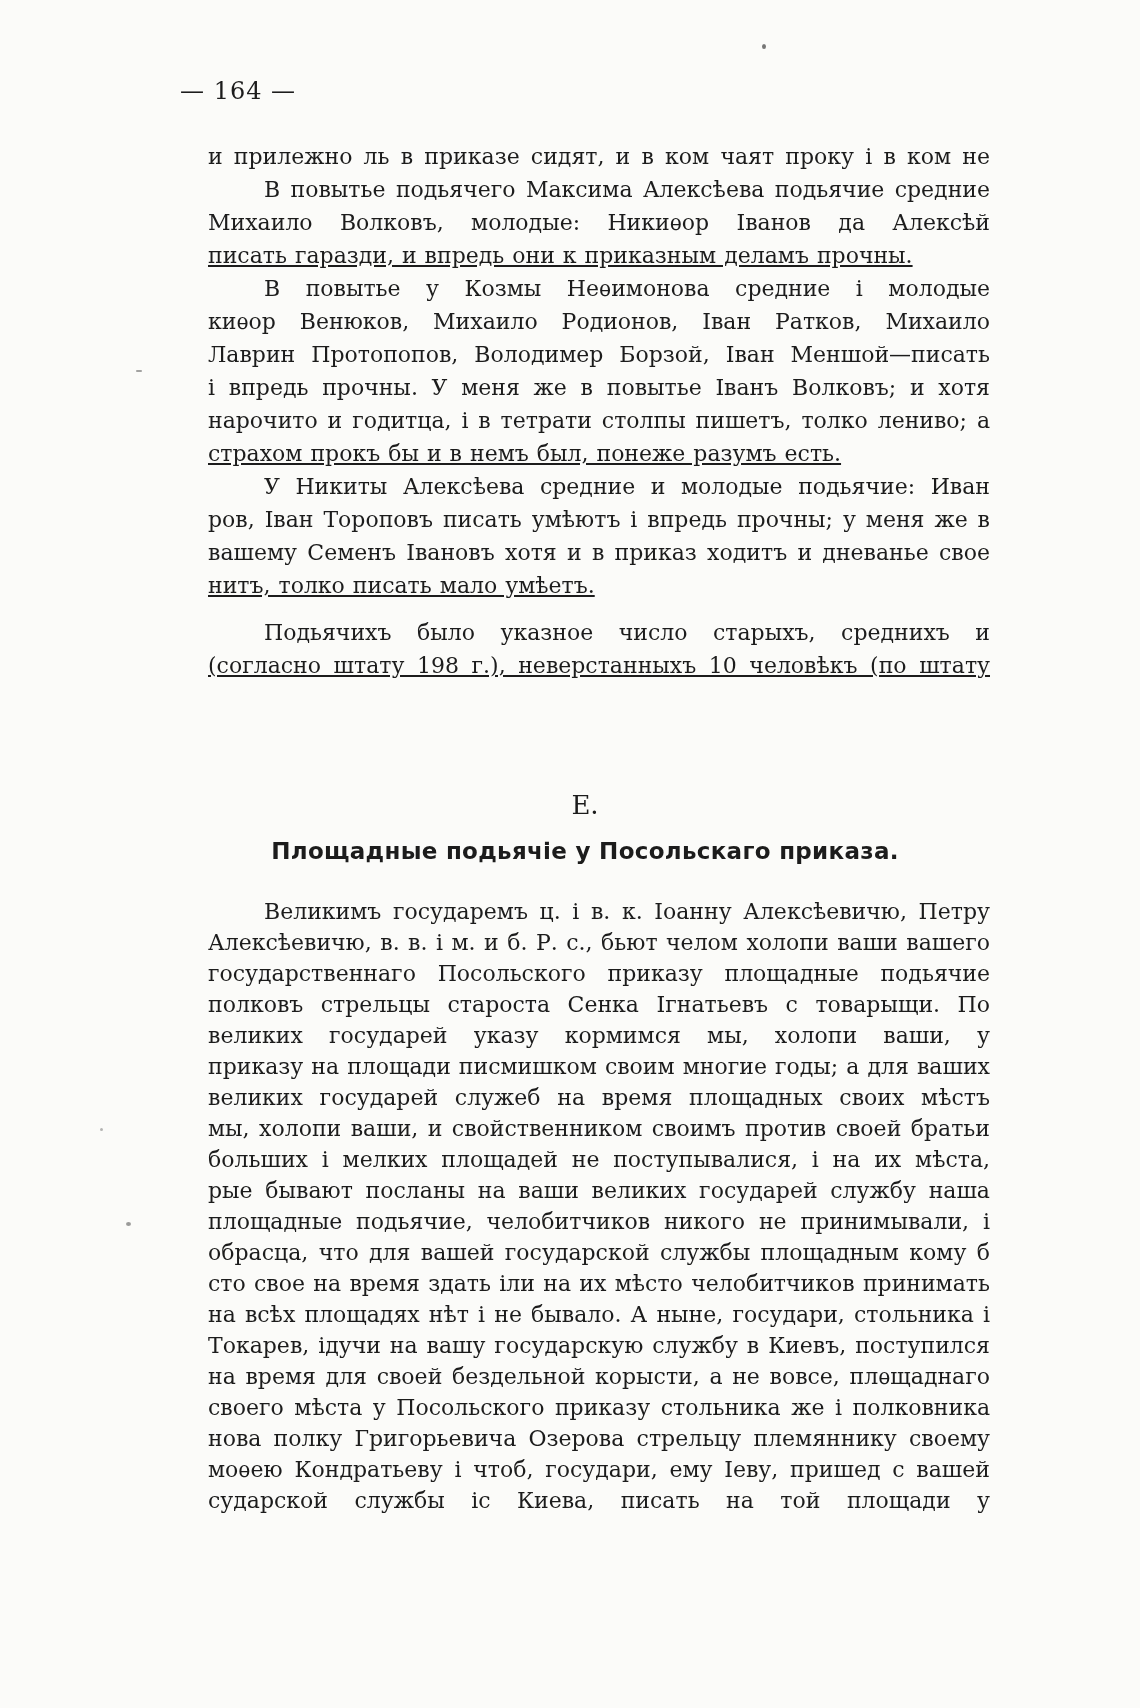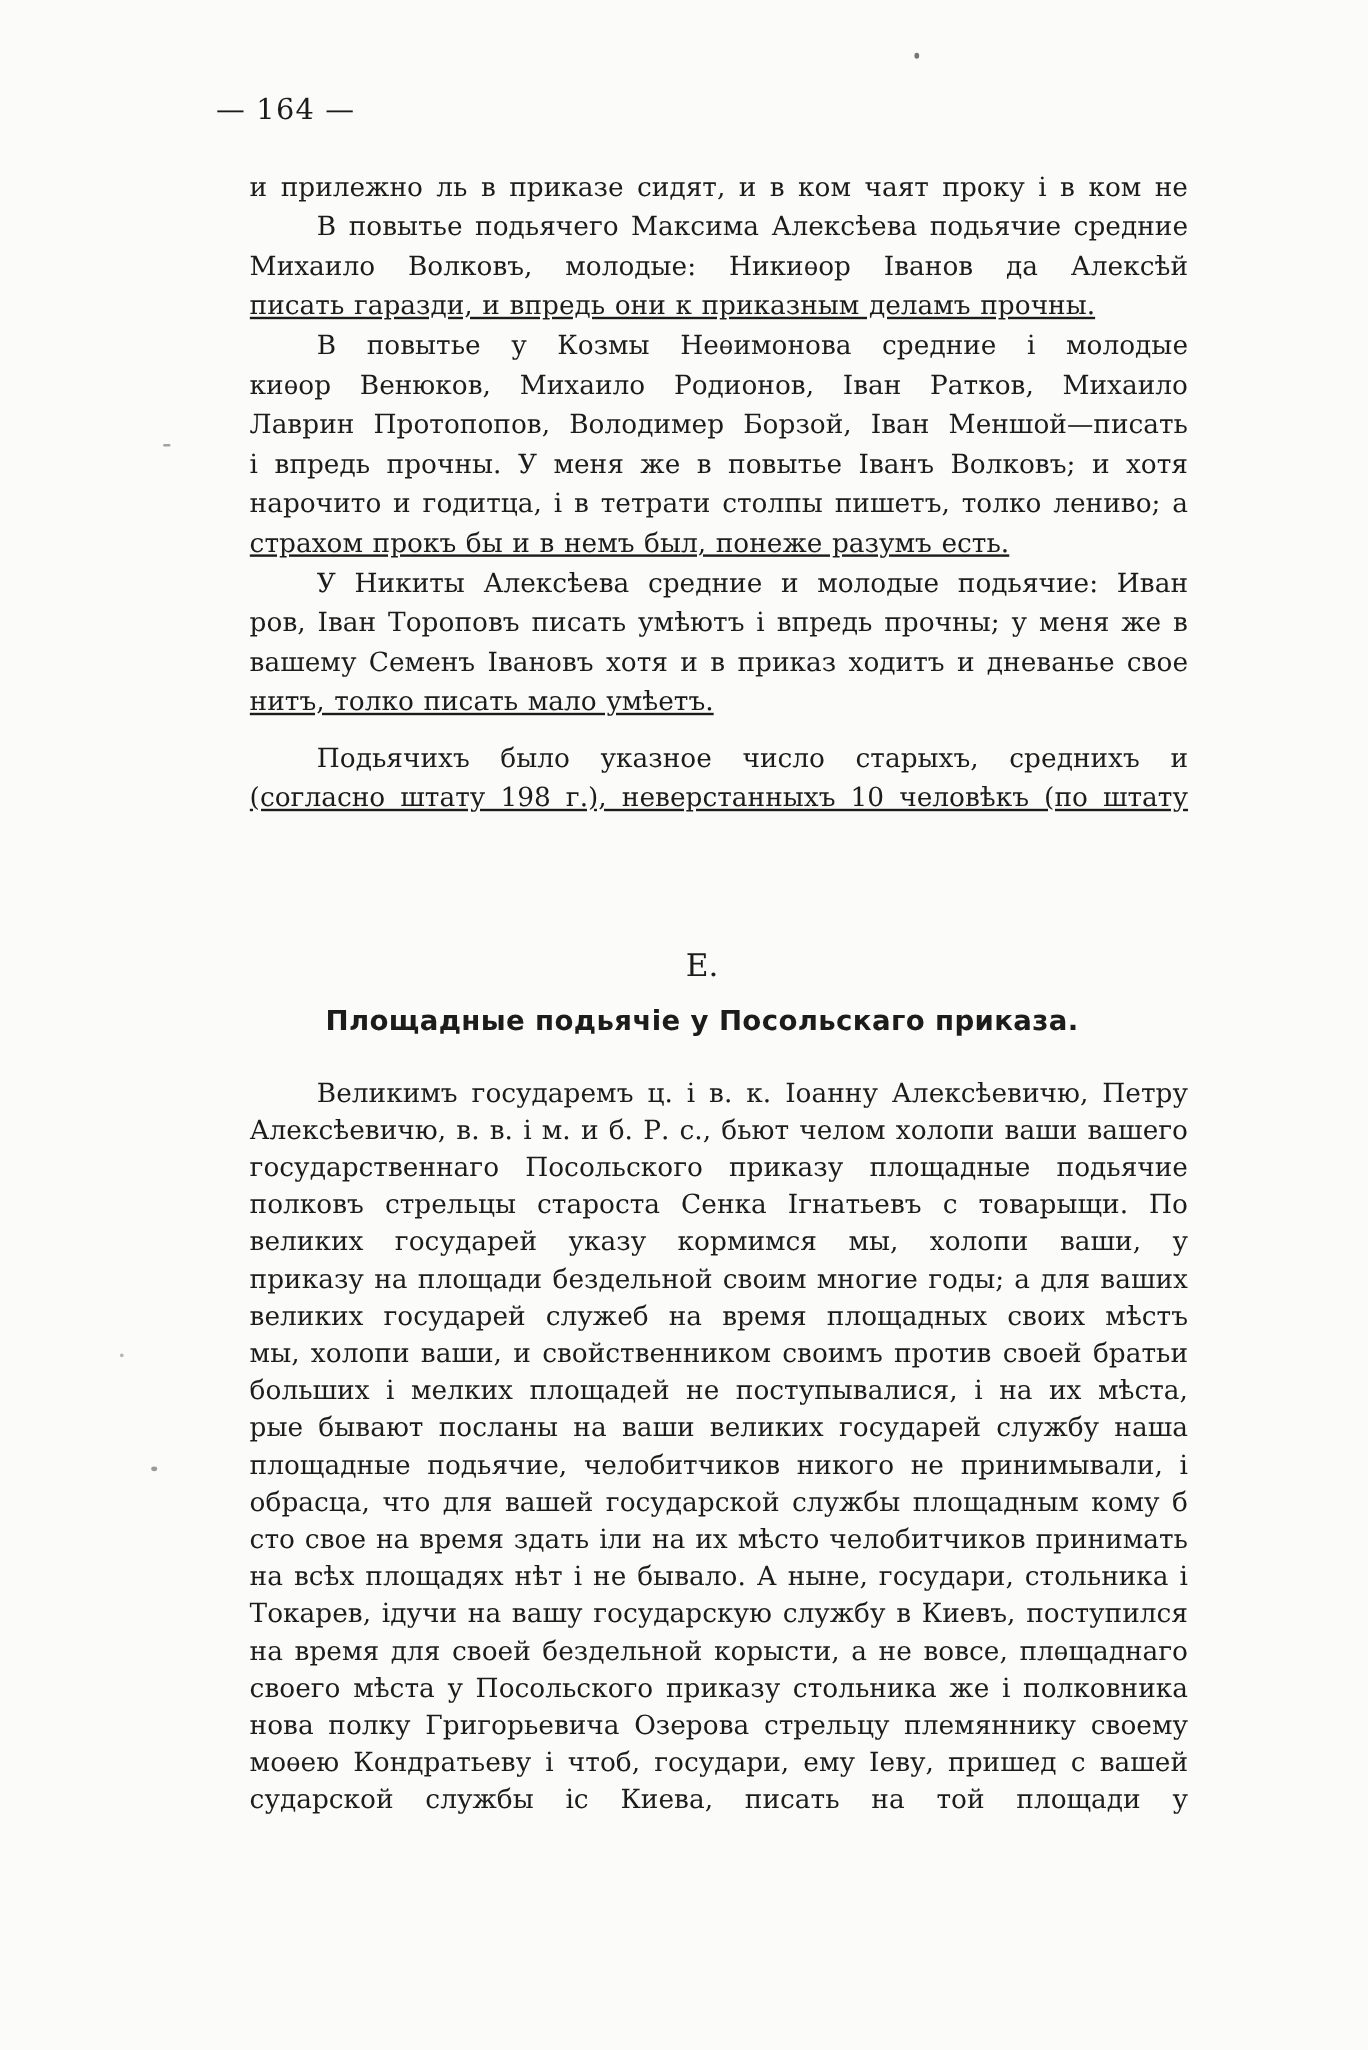--- a/index.html
+++ b/index.html
@@ -123,21 +123,21 @@
 
     <div class="section-title">Площадные подьячіе у Посольскаго приказа.</div>
 
     <div class="petition-wrap">
         <div class="paragraph">
           <div class="line first">Великимъ государемъ ц. і в. к. Іоанну Алексѣевичю, Петру</div>
           <div class="line">Алексѣевичю, в. в. і м. и б. Р. с., бьют челом холопи ваши вашего</div>
           <div class="line">государственнаго Посольского приказу площадные подьячие розных</div>
           <div class="line">полковъ стрельцы староста Сенка Ігнатьевъ с товарыщи. По вашему</div>
           <div class="line">великих государей указу кормимся мы, холопи ваши, у Посольского</div>
-          <div class="line">приказу на площади бездельной своим многие годы; а для ваших</div>
+          <div class="line">приказу на площади писмишком своим многие годы; а для ваших</div>
           <div class="line">великих государей служеб на время площадных своих мѣстъ никому</div>
           <div class="line">мы, холопи ваши, и свойственником своимъ против своей братьи іных</div>
           <div class="line">больших і мелких площадей не поступывалися, і на их мѣста, кото-</div>
           <div class="line">рые бывают посланы на ваши великих государей службу наша братья</div>
           <div class="line">площадные подьячие, челобитчиков никого не принимывали, і такова</div>
           <div class="line">обрасца, что для вашей государской службы площадным кому б мѣ-</div>
           <div class="line">сто свое на время здать іли на их мѣсто челобитчиков принимать</div>
           <div class="line">на всѣх площадях нѣт і не бывало. А ныне, государи, стольника і</div>
           <div class="line">Токарев, ідучи на вашу государскую службу в Киевъ, поступился</div>
           <div class="line">на время для своей бездельной корысти, а не вовсе, плѳщаднаго</div>

